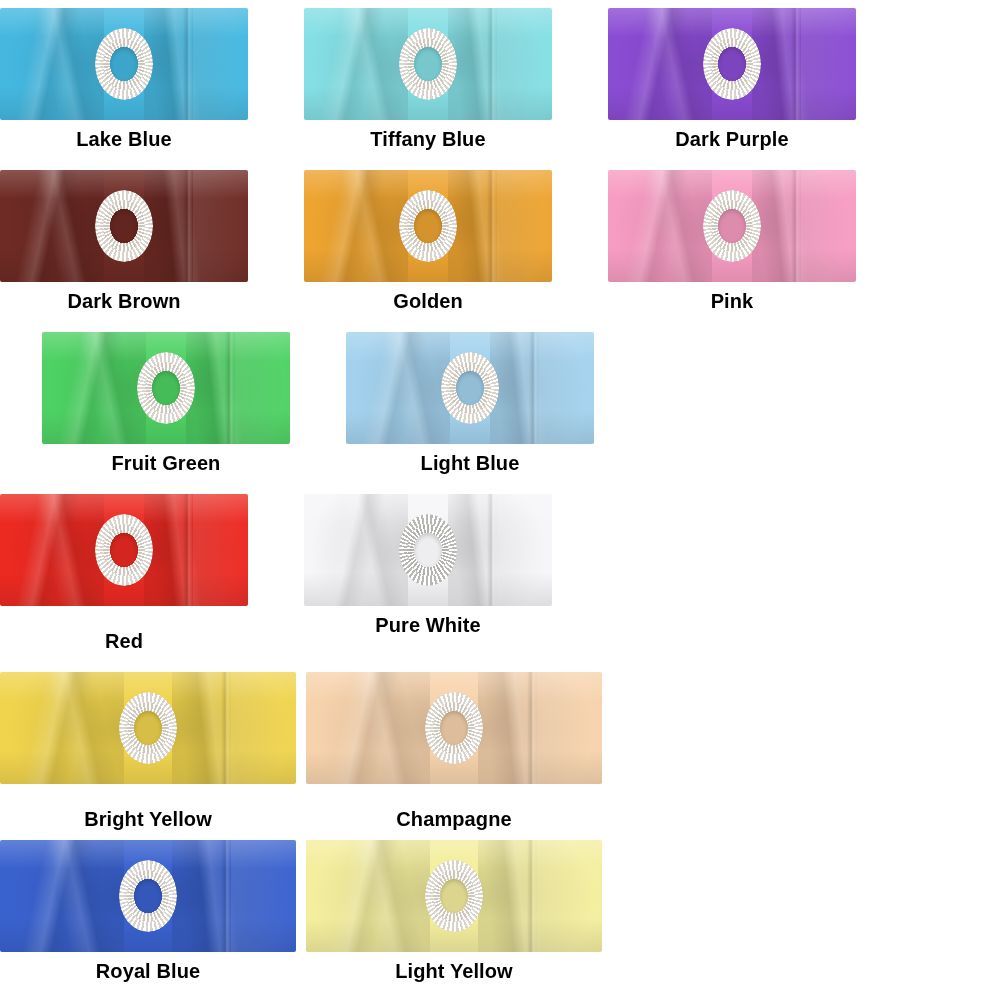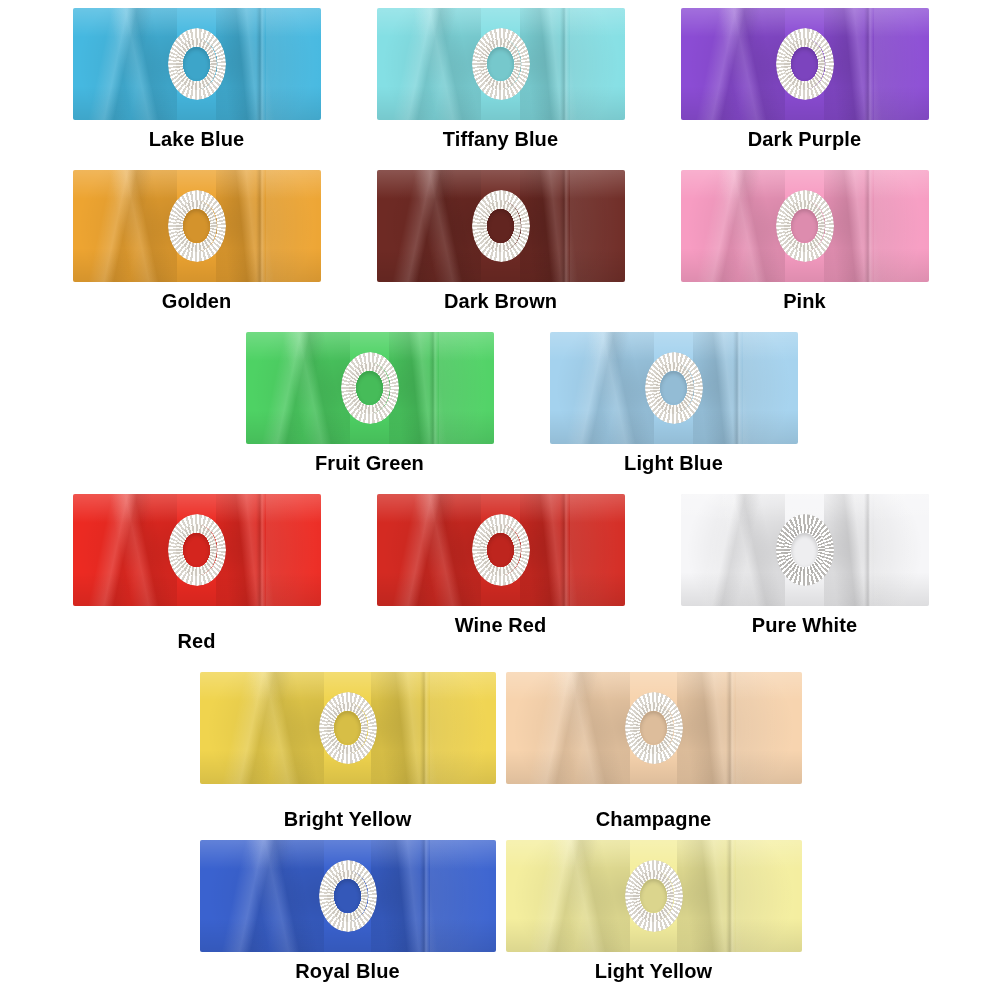--- a/index.html
+++ b/index.html
@@ -14,21 +14,20 @@
 
   #board {
     position: relative;
     width: 1001px;
     height: 1001px;
     background: #ffffff;
   }
 
   .swatch-row {
     display: flex;
-    justify-content: center;
     align-items: flex-start;
     width: 1001px;
   }
 
   .swatch-cell {
     display: flex;
     flex-direction: column;
     align-items: center;
   }
 
@@ -273,58 +272,58 @@
             <div class="hole"></div>
             <div class="ring-outer"></div>
             <div class="ring-inner"></div>
           </div>
         </div>
         <div class="label" style="margin-top: 8px;">Dark Purple</div>
       </div>
     </div>
     <div class="swatch-row" style="position: absolute; left: 0px; top: 170px; gap: 56px;">
       <div class="swatch-cell">
+        <div class="sash" style="width: 248px; height: 112px; --c: #6e2a24;">
+          <div class="fabric"></div>
+          <div class="pinch-left"></div>
+          <div class="pinch-right"></div>
+          <div class="fold f1"></div>
+          <div class="fold f2"></div>
+          <div class="fold f3"></div>
+          <div class="seam"></div>
+          <div class="tail"></div>
+          <div class="shade-top"></div>
+          <div class="shade-bottom"></div>
+          <div class="buckle">
+            <div class="hole"></div>
+            <div class="ring-outer"></div>
+            <div class="ring-inner"></div>
+          </div>
+        </div>
+        <div class="label" style="margin-top: 8px;">Dark Brown</div>
+      </div>
+      <div class="swatch-cell">
         <div class="sash" style="width: 248px; height: 112px; --c: #eda431;">
           <div class="fabric"></div>
           <div class="pinch-left"></div>
           <div class="pinch-right"></div>
           <div class="fold f1"></div>
           <div class="fold f2"></div>
           <div class="fold f3"></div>
           <div class="seam"></div>
           <div class="tail"></div>
           <div class="shade-top"></div>
           <div class="shade-bottom"></div>
           <div class="buckle">
             <div class="hole"></div>
             <div class="ring-outer"></div>
             <div class="ring-inner"></div>
           </div>
         </div>
         <div class="label" style="margin-top: 8px;">Golden</div>
-      </div>
-      <div class="swatch-cell">
-        <div class="sash" style="width: 248px; height: 112px; --c: #6e2a24;">
-          <div class="fabric"></div>
-          <div class="pinch-left"></div>
-          <div class="pinch-right"></div>
-          <div class="fold f1"></div>
-          <div class="fold f2"></div>
-          <div class="fold f3"></div>
-          <div class="seam"></div>
-          <div class="tail"></div>
-          <div class="shade-top"></div>
-          <div class="shade-bottom"></div>
-          <div class="buckle">
-            <div class="hole"></div>
-            <div class="ring-outer"></div>
-            <div class="ring-inner"></div>
-          </div>
-        </div>
-        <div class="label" style="margin-top: 8px;">Dark Brown</div>
       </div>
       <div class="swatch-cell">
         <div class="sash" style="width: 248px; height: 112px; --c: #f79cc2;">
           <div class="fabric"></div>
           <div class="pinch-left"></div>
           <div class="pinch-right"></div>
           <div class="fold f1"></div>
           <div class="fold f2"></div>
           <div class="fold f3"></div>
           <div class="seam"></div>
@@ -397,40 +396,20 @@
           <div class="shade-bottom"></div>
           <div class="buckle">
             <div class="hole"></div>
             <div class="ring-outer"></div>
             <div class="ring-inner"></div>
           </div>
         </div>
         <div class="label" style="margin-top: 24px;">Red</div>
       </div>
       <div class="swatch-cell">
-        <div class="sash" style="width: 248px; height: 112px; --c: #d42a22;">
-          <div class="fabric"></div>
-          <div class="pinch-left"></div>
-          <div class="pinch-right"></div>
-          <div class="fold f1"></div>
-          <div class="fold f2"></div>
-          <div class="fold f3"></div>
-          <div class="seam"></div>
-          <div class="tail"></div>
-          <div class="shade-top"></div>
-          <div class="shade-bottom"></div>
-          <div class="buckle">
-            <div class="hole"></div>
-            <div class="ring-outer"></div>
-            <div class="ring-inner"></div>
-          </div>
-        </div>
-        <div class="label" style="margin-top: 8px;">Wine Red</div>
-      </div>
-      <div class="swatch-cell">
         <div class="sash is-white" style="width: 248px; height: 112px; --c: #f6f6f8;">
           <div class="fabric"></div>
           <div class="pinch-left"></div>
           <div class="pinch-right"></div>
           <div class="fold f1"></div>
           <div class="fold f2"></div>
           <div class="fold f3"></div>
           <div class="seam"></div>
           <div class="tail"></div>
           <div class="shade-top"></div>

